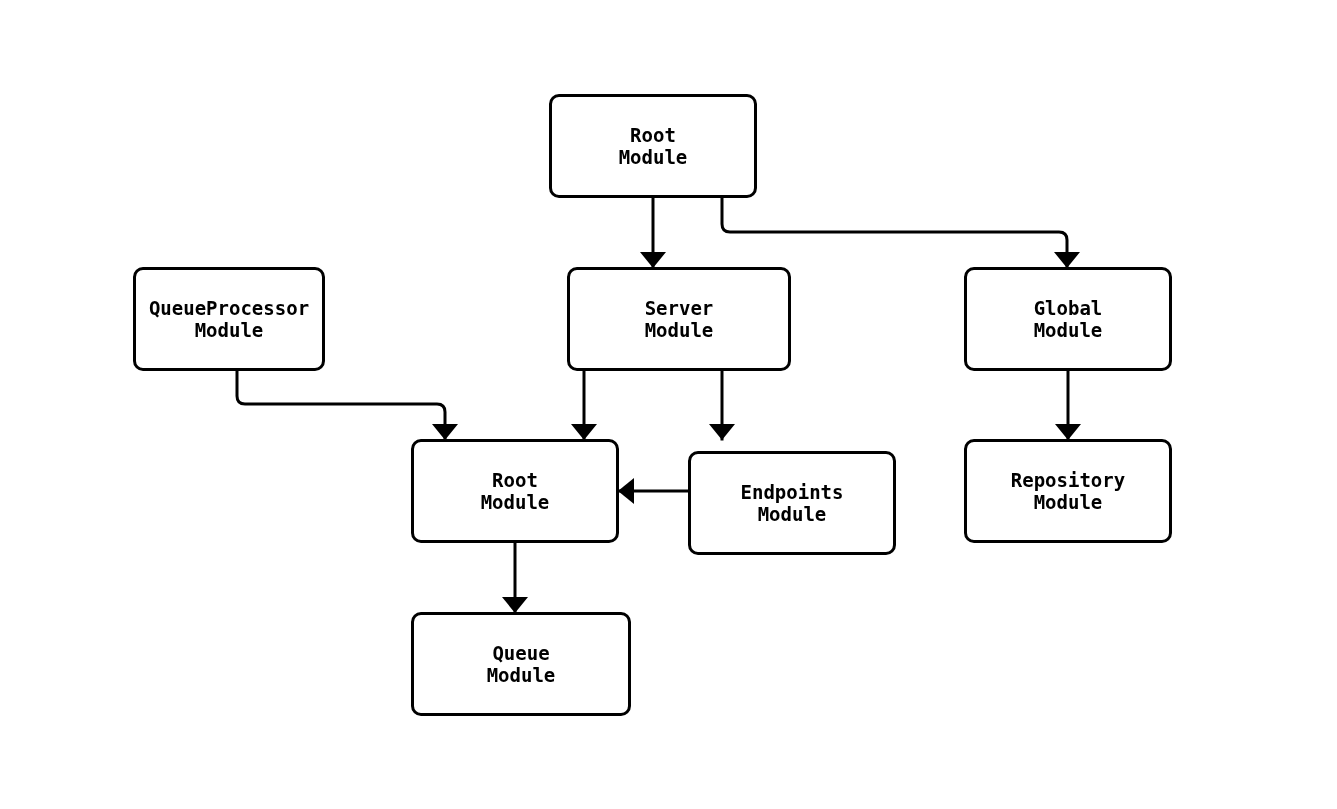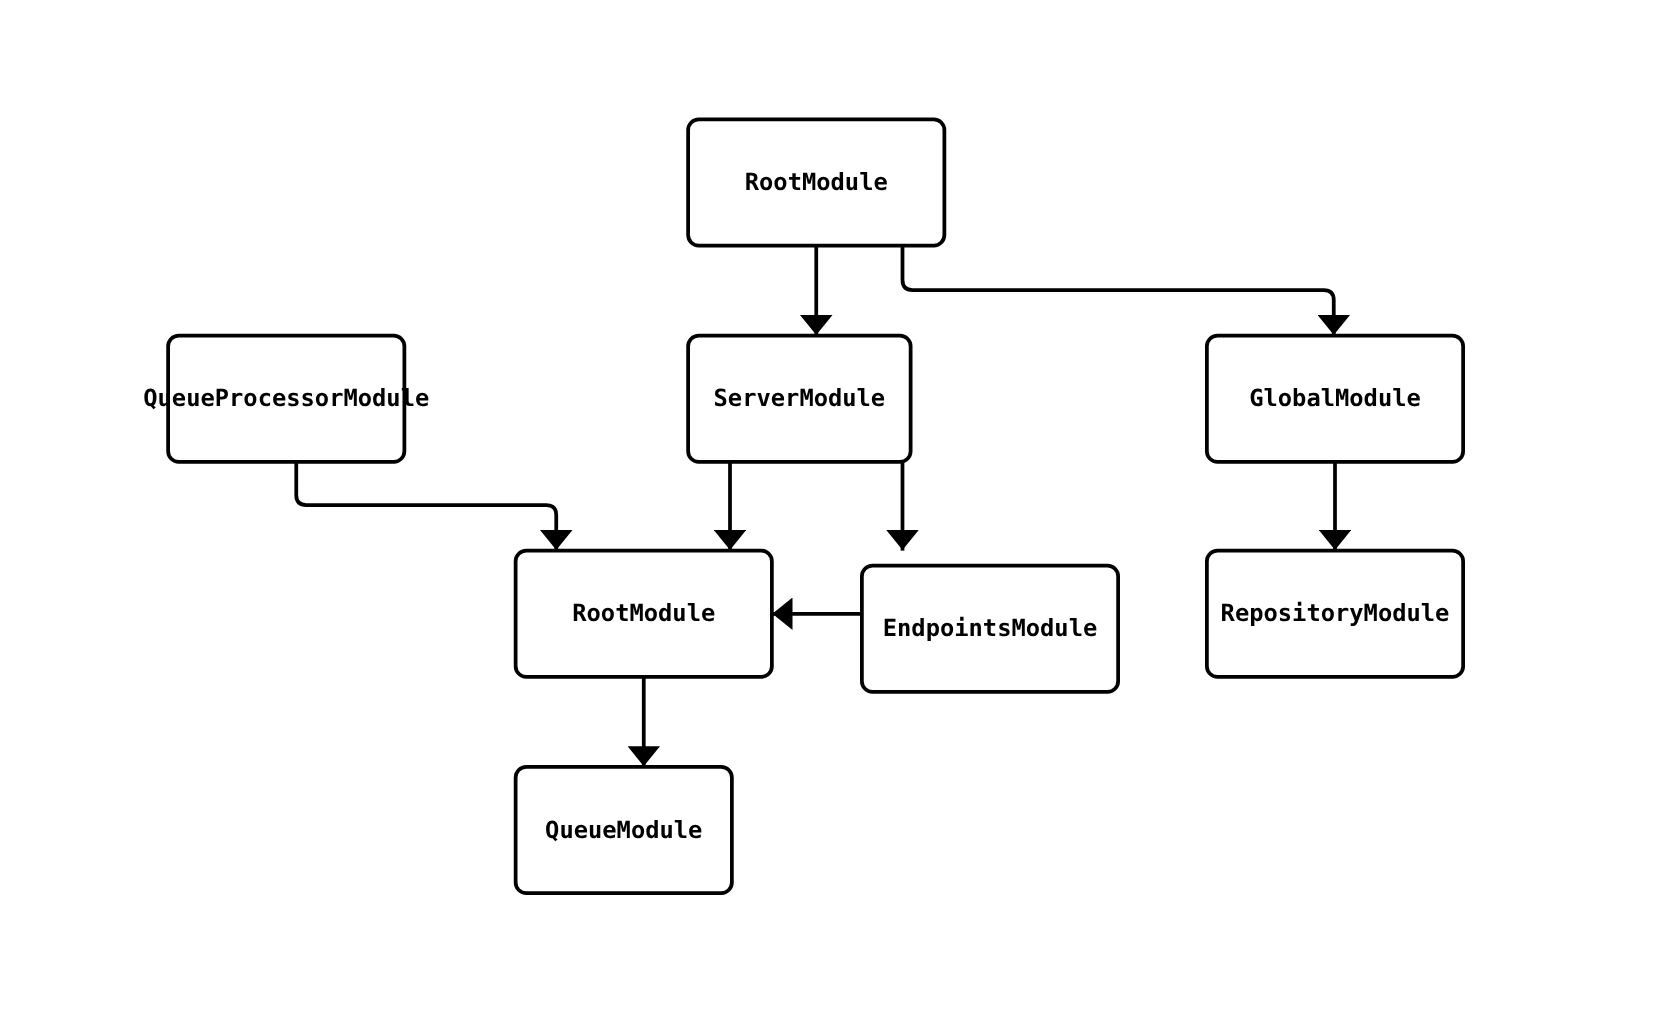--- a/index.html
+++ b/index.html
@@ -33,21 +33,21 @@
     border: 3px solid #000000;
     border-radius: 10px;
     background: #ffffff;
     display: flex;
     align-items: center;
     justify-content: center;
     text-align: center;
   }
   .node-label {
     display: flex;
-    flex-direction: row;
+    flex-direction: column;
     font-weight: bold;
     font-size: 19px;
     line-height: 22px;
     color: #000000;
     letter-spacing: 0;
     white-space: nowrap;
   }
 </style>
 </head>
 <body>
@@ -76,21 +76,21 @@
           <span>Root</span>
           <span>Module</span>
         </div>
       </div>
       <div class="node" style="left: 133px; top: 267px; width: 192px; height: 104px; border-color: rgb(0, 0, 0);">
         <div class="node-label">
           <span>QueueProcessor</span>
           <span>Module</span>
         </div>
       </div>
-      <div class="node" style="left: 549px; top: 267px; width: 181px; height: 104px; border-color: rgb(0, 0, 0);">
+      <div class="node" style="left: 567px; top: 267px; width: 224px; height: 104px; border-color: rgb(0, 0, 0);">
         <div class="node-label">
           <span>Server</span>
           <span>Module</span>
         </div>
       </div>
       <div class="node" style="left: 964px; top: 267px; width: 208px; height: 104px; border-color: rgb(0, 0, 0); justify-content: center;">
         <div class="node-label">
           <span>Global</span>
           <span>Module</span>
         </div>
@@ -106,20 +106,20 @@
           <span>Endpoints</span>
           <span>Module</span>
         </div>
       </div>
       <div class="node" style="left: 964px; top: 439px; width: 208px; height: 104px; border-color: rgb(0, 0, 0);">
         <div class="node-label">
           <span>Repository</span>
           <span>Module</span>
         </div>
       </div>
-      <div class="node" style="left: 411px; top: 612px; width: 176px; height: 104px; border-color: rgb(0, 0, 0);">
+      <div class="node" style="left: 411px; top: 612px; width: 220px; height: 104px; border-color: rgb(0, 0, 0);">
         <div class="node-label">
           <span>Queue</span>
           <span>Module</span>
         </div>
       </div>
     </div>
 </div>
 
 </body></html>

